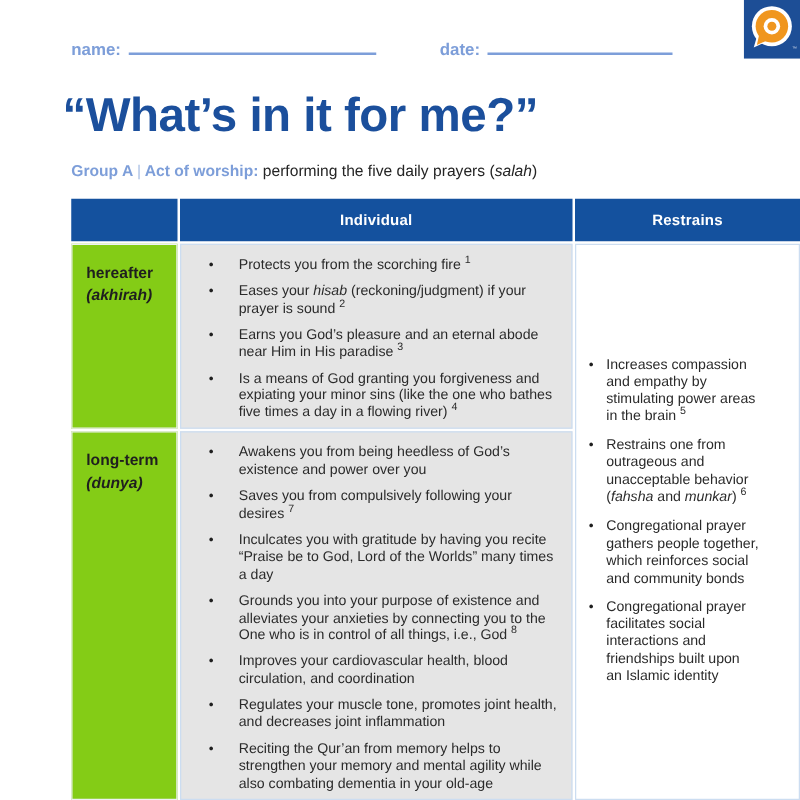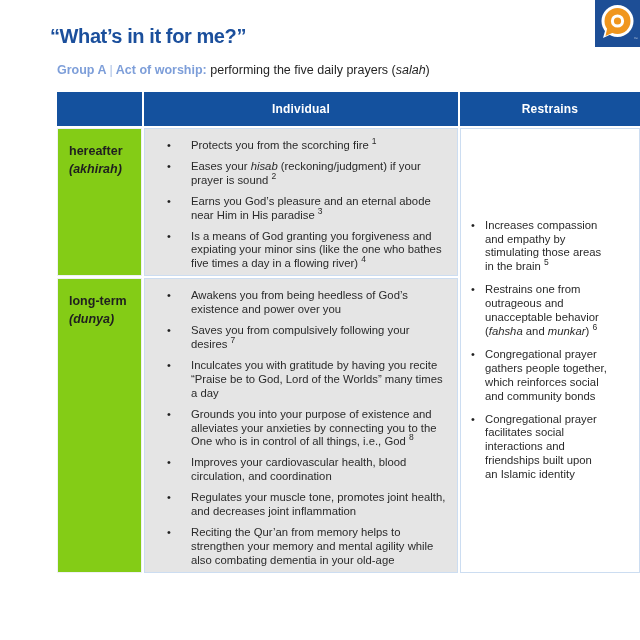--- a/index.html
+++ b/index.html
@@ -12,21 +12,21 @@
 
   
   .fields { padding-left:57px; padding-top:32px; font-size:13.5px; font-weight:bold;
             color:#7d9ed9; white-space:nowrap; }
   .field-line { display:inline-block; height:11px; border-bottom:2px solid #7d9ed9; vertical-align:baseline; }
   .name-line { width:198px; margin-left:6px; }
   .date-gap { display:inline-block; width:51px; }
   .date-line { width:148px; margin-left:6px; }
 
   
-  .title { margin:25px 0 0 50px; font-size:20px; font-weight:bold; letter-spacing:-0.4px; color:#1b4f9c; }
+  .title { margin:25px 0 0 50px; font-size:38px; font-weight:bold; letter-spacing:-0.4px; color:#1b4f9c; }
   .subtitle { margin:3px 0 0 60px; font-size:21px; font-weight:bold; color:#f26322; }
   .group-line { margin:15px 0 0 57px; font-size:12.5px; color:#252525; }
   .group-line .blue { color:#7d9ed9; font-weight:bold; }
   .group-line .sep { color:#a9bfe4; font-weight:normal; padding:0 3px; }
 
   
   table.ref { margin:13px 0 0 55px; width:583px; border-collapse:separate; border-spacing:2px; table-layout:fixed; }
   th.hcell { background:#14519e; color:#fff; font-size:12px; font-weight:bold; height:34px;
              text-align:center; letter-spacing:0.2px; }
   col.c1 { width:85px; } col.c2 { width:314px; } col.c3 { width:180px; }
@@ -59,20 +59,23 @@
       <circle cx="22.5" cy="21" r="16" fill="#ffffff"></circle>
       <polygon points="8,38 21,32 12,24" fill="#ffffff"></polygon>
       <circle cx="22.5" cy="21" r="13" fill="#f0961e"></circle>
       <polygon points="10.5,36 20.5,31.5 13,24.5" fill="#f0961e"></polygon>
       <circle cx="22.5" cy="21" r="6.6" fill="#ffffff"></circle>
       <circle cx="22.5" cy="21" r="3.6" fill="#f0961e"></circle>
       <text x="38.5" y="40" font-size="4" fill="#c9d4e6">™</text>
     </svg>
   </div>
 
+  <div class="fields">
+    <span>name:</span><span class="field-line name-line"></span><span class="date-gap"></span><span>date:</span><span class="field-line date-line"></span>
+  </div>
 
   <h1 class="title">“What’s in it for me?”</h1>
 
   <div class="group-line">
     <span class="blue">Group A</span><span class="sep">|</span><span class="blue">Act of worship:</span><span><span> performing the five daily prayers (</span><span class="it">salah</span><span>)</span></span>
   </div>
 
   <table class="ref">
     <colgroup>
         <col class="c1">
@@ -93,21 +96,21 @@
       <td class="bodycell row1">
         <ul class="bullets">
               <li><span>Protects you from the scorching fire </span><sup>1</sup></li>
               <li><span>Eases your </span><span class="it">hisab</span><span> (reckoning/judgment) if your prayer is sound </span><sup>2</sup></li>
               <li><span>Earns you God’s pleasure and an eternal abode near Him in His paradise </span><sup>3</sup></li>
               <li><span>Is a means of God granting you forgiveness and expiating your minor sins (like the one who bathes five times a day in a flowing river) </span><sup>4</sup></li>
             </ul>
       </td>
       <td class="soccell" rowspan="2">
         <ul class="bullets soc-bullets">
-              <li><span>Increases compassion and empathy by stimulating those areas in the brain </span><sup>5</sup></li>
+              <li><span>Increases compassion and empathy by stimulating power areas in the brain </span><sup>5</sup></li>
               <li><span>Restrains one from outrageous and unacceptable behavior (</span><span class="it">fahsha</span><span> and </span><span class="it">munkar</span><span>) </span><sup>6</sup></li>
               <li><span>Congregational prayer gathers people together, which reinforces social and community bonds</span></li>
               <li><span>Congregational prayer facilitates social interactions and friendships built upon an Islamic identity</span></li>
             </ul>
       </td>
     </tr>
     <tr>
       <td class="labelcell">
         <span>long-term</span><br>
         <span class="sub">(dunya)</span>

